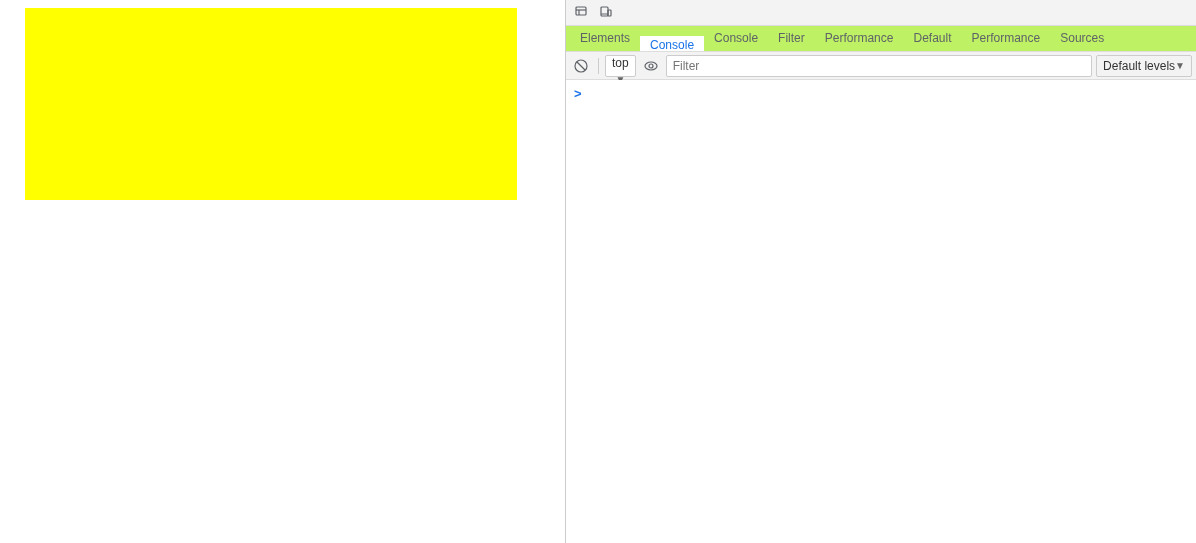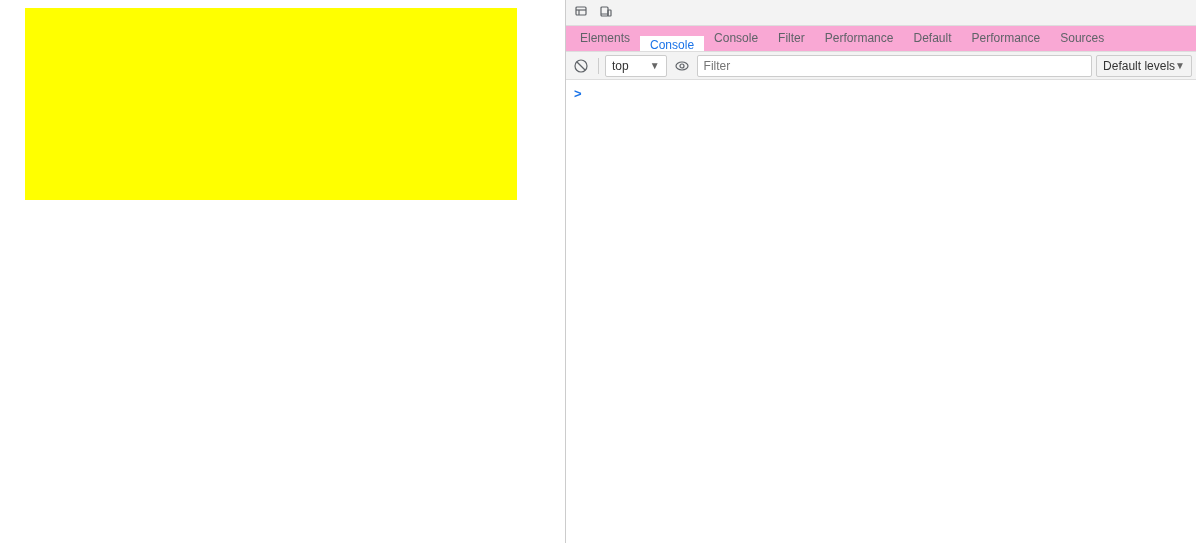--- a/index.html
+++ b/index.html
@@ -69,21 +69,21 @@
       font-size: 14px;
       border-radius: 2px;
       flex-shrink: 0;
     }
 
     .devtools-tabs {
       display: flex;
       align-items: center;
       height: 26px;
       border-bottom: 1px solid #ddd;
-      background: #f9a8d4;
+      background: #bef264;
       padding-left: 4px;
       overflow: hidden;
     }
 
     .tab-item {
       height: 26px;
       padding: 0 10px;
       display: flex;
       align-items: center;
       cursor: pointer;
@@ -128,21 +128,22 @@
       display: flex;
       align-items: center;
       height: 22px;
       padding: 0 6px;
       border: 1px solid #ccc;
       border-radius: 2px;
       background: #fff;
       cursor: pointer;
       font-size: 12px;
       color: #333;
-      gap: 21px;
+      gap: 4px;
+      flex-direction: column;
     }
 
     .eye-icon-btn {
       width: 22px;
       height: 22px;
       display: flex;
       align-items: center;
       justify-content: center;
       cursor: pointer;
       color: #5f6368;

